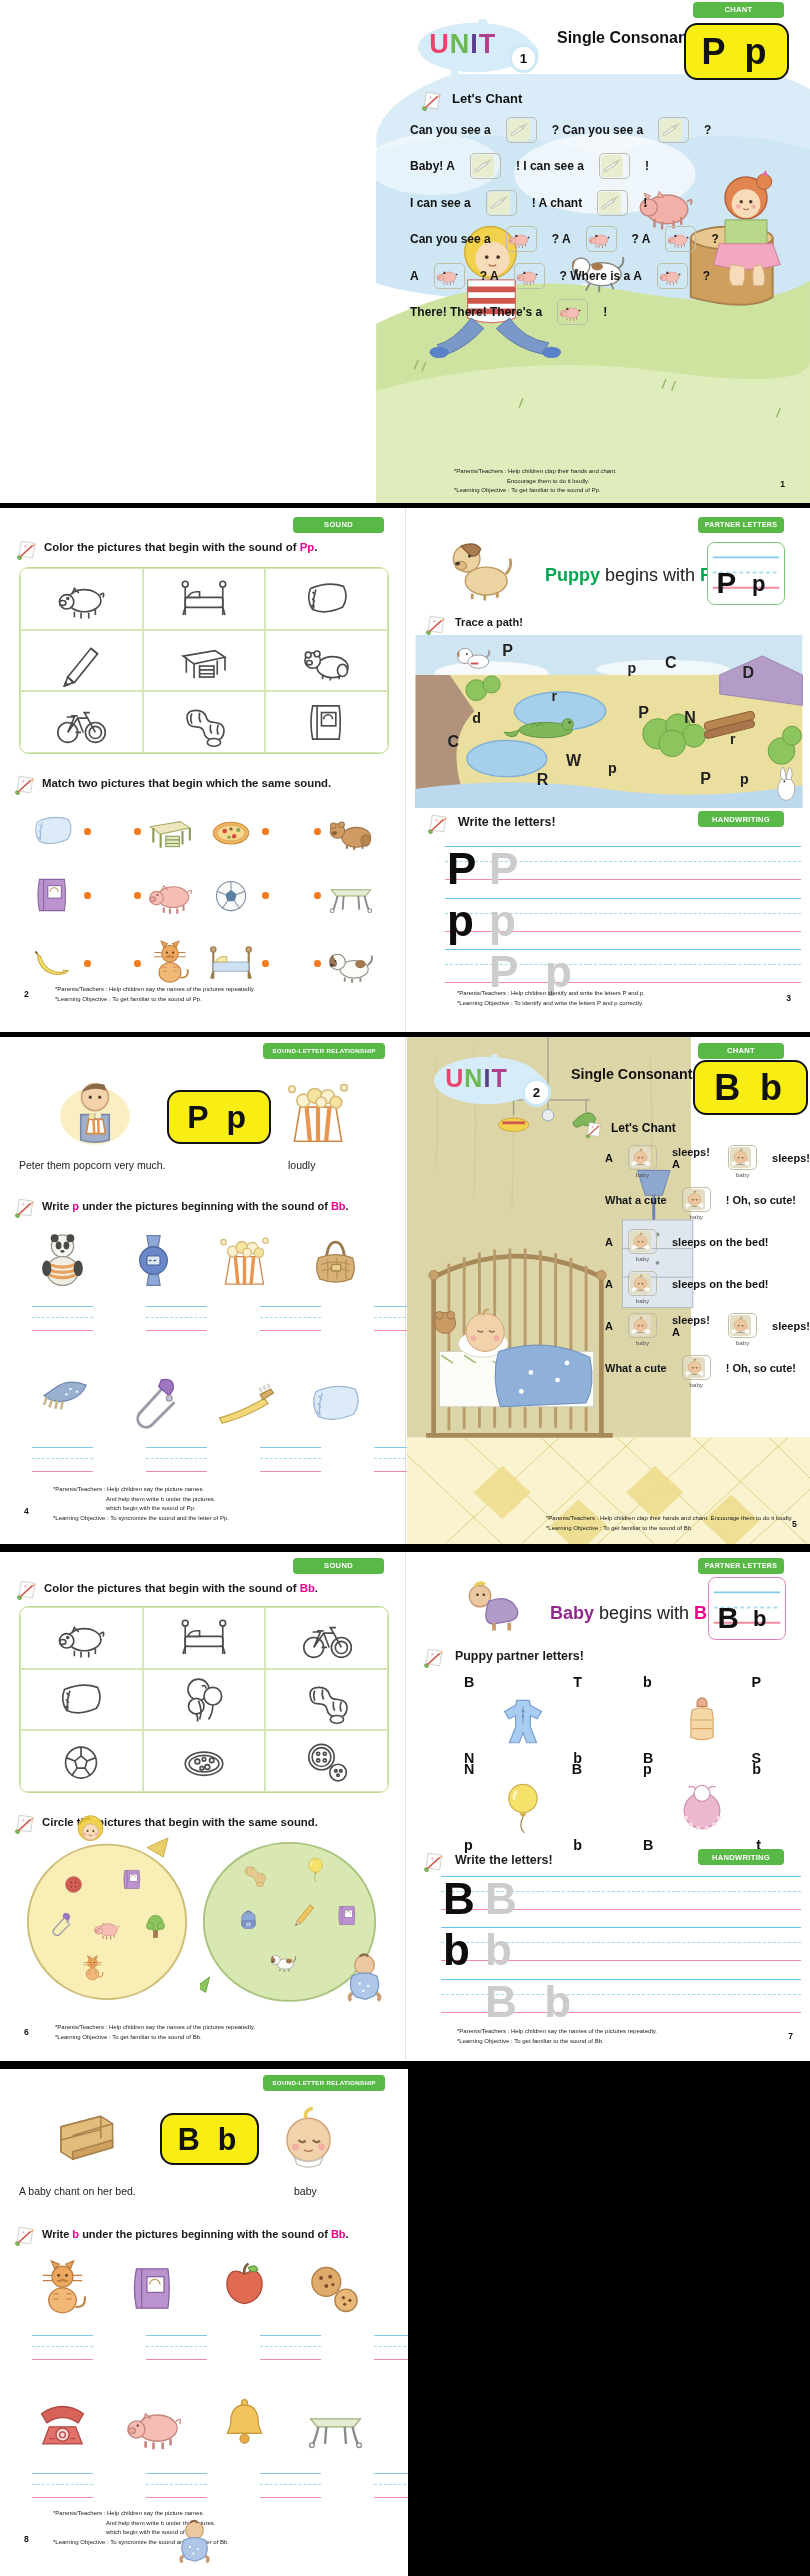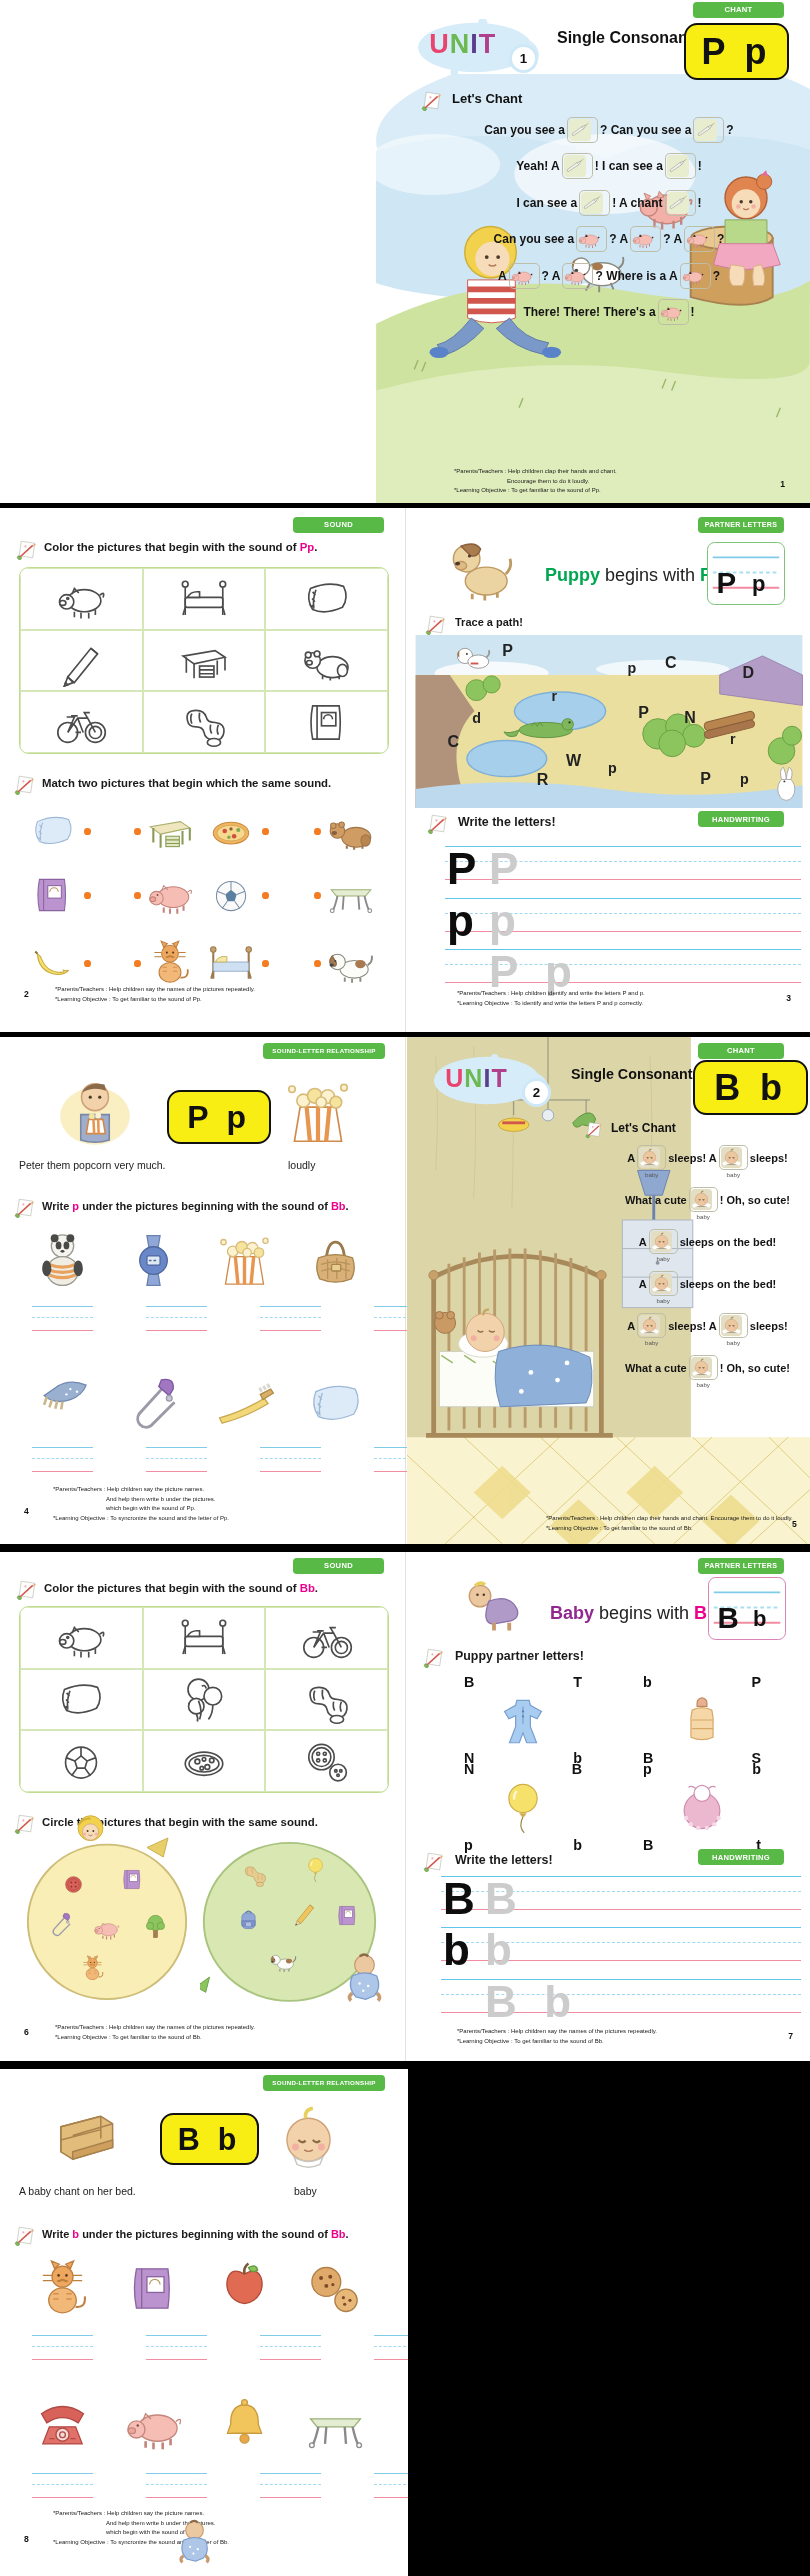--- a/index.html
+++ b/index.html
@@ -26,21 +26,21 @@
   .ico svg{width:100%;height:100%;}
   .line svg *{fill:#fff !important;stroke:#4c4c4c !important;stroke-width:1.5px !important;}
   .line svg .nf{fill:none !important;}
   .color svg .nf{fill:none;}
   .actico{position:absolute;width:25px;height:23px;}
   .grid9{position:absolute;display:grid;grid-template-columns:repeat(3,1fr);grid-template-rows:repeat(3,1fr);
         border:1.9px solid #bfdb90;border-radius:9.5px;overflow:hidden;background:#fff;}
   .grid9 .cell{border:1px solid #d6e7b7;display:fl ex;display:flex;align-items:center;justify-content:center;}
   .grid9 .cell .ico{width:84px;height:53px;}
   .chant{position:absolute;z-index:5;}
-  .chant-line{display:flex;align-items:center;gap:2px;font-weight:bold;color:#131313;justify-content:center;}
+  .chant-line{display:flex;align-items:center;gap:15px;font-weight:bold;color:#131313;}
   .c1 .chant-line{font-size:12px;height:24px;margin-bottom:12.4px;}
   .c5 .chant-line{font-size:11px;height:23px;margin-bottom:19px;}
   .cpic{position:relative;display:inline-flex;}
   .cpic .frame{display:inline-flex;border:1px solid #bdbda8;border-radius:4.8px;overflow:hidden;}
   .c1 .cpic .frame{width:29px;height:24px;}
   .c5 .cpic .frame{width:27px;height:23px;}
   .cpic .cap{position:absolute;top:100%;left:50%;transform:translateX(-50%);font-size:6.2px;font-weight:normal;color:#555;margin-top:1px;}
   .chead{position:absolute;font-weight:bold;font-size:13px;color:#111;z-index:5;}
   .scene{position:absolute;}
   .mrow{position:absolute;height:53px;}
@@ -186,21 +186,21 @@
               <svg viewBox="0 0 48 48" xmlns="http://www.w3.org/2000/svg">
                 <rect x="2" y="2" width="44" height="44" rx="8" fill="#e9edcf"></rect>
                 <path d="M8 32 L28 17 l8 -3 -4 7 -21 14 q-2 1 -3 -3 z" fill="#f2f2ee" stroke="#8a8a80"></path>
                 <path class="nf" d="M36 14 l5 -4 M28 17 l3 4" stroke="#8a8a80"></path>
               </svg>
             </span>
           </span>
           <span class="ct">?</span>
         </div>
         <div class="chant-line">
-          <span class="ct">Yeah! A</span>
+          <span class="ct">Baby! A</span>
           <span class="cpic">
             <span class="frame">
               <svg viewBox="0 0 48 48" xmlns="http://www.w3.org/2000/svg">
                 <rect x="2" y="2" width="44" height="44" rx="8" fill="#e9edcf"></rect>
                 <path d="M8 32 L28 17 l8 -3 -4 7 -21 14 q-2 1 -3 -3 z" fill="#f2f2ee" stroke="#8a8a80"></path>
                 <path class="nf" d="M36 14 l5 -4 M28 17 l3 4" stroke="#8a8a80"></path>
               </svg>
             </span>
           </span>
           <span class="ct">! I can see a</span>

